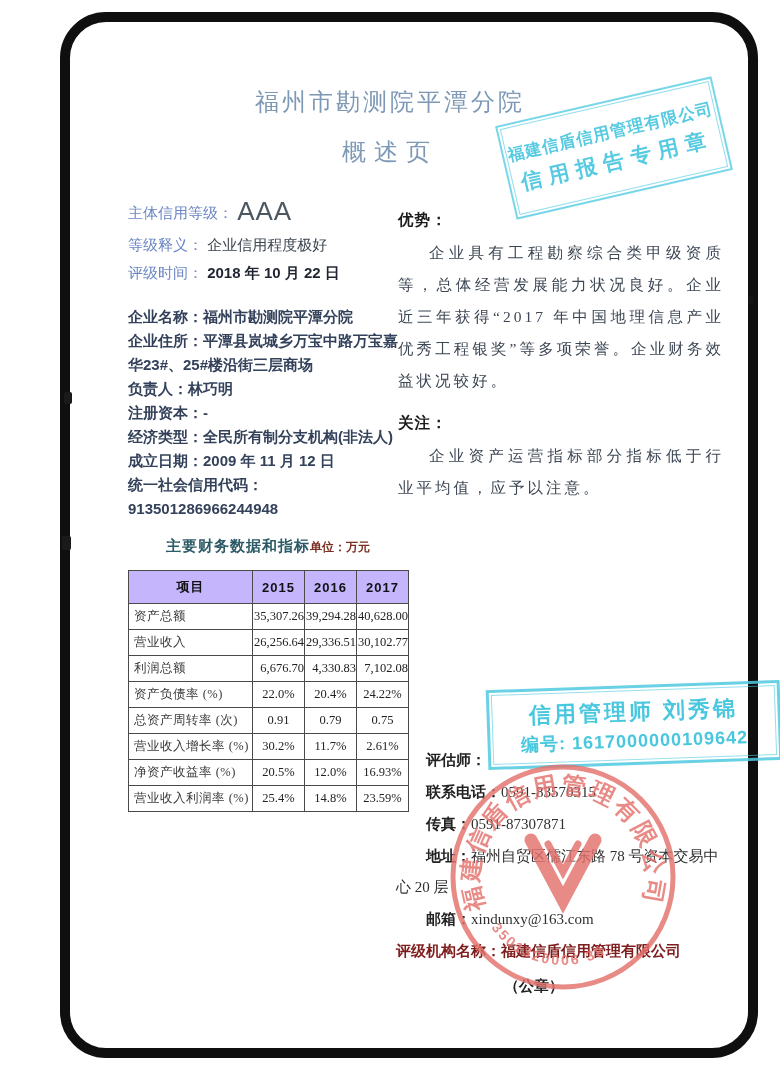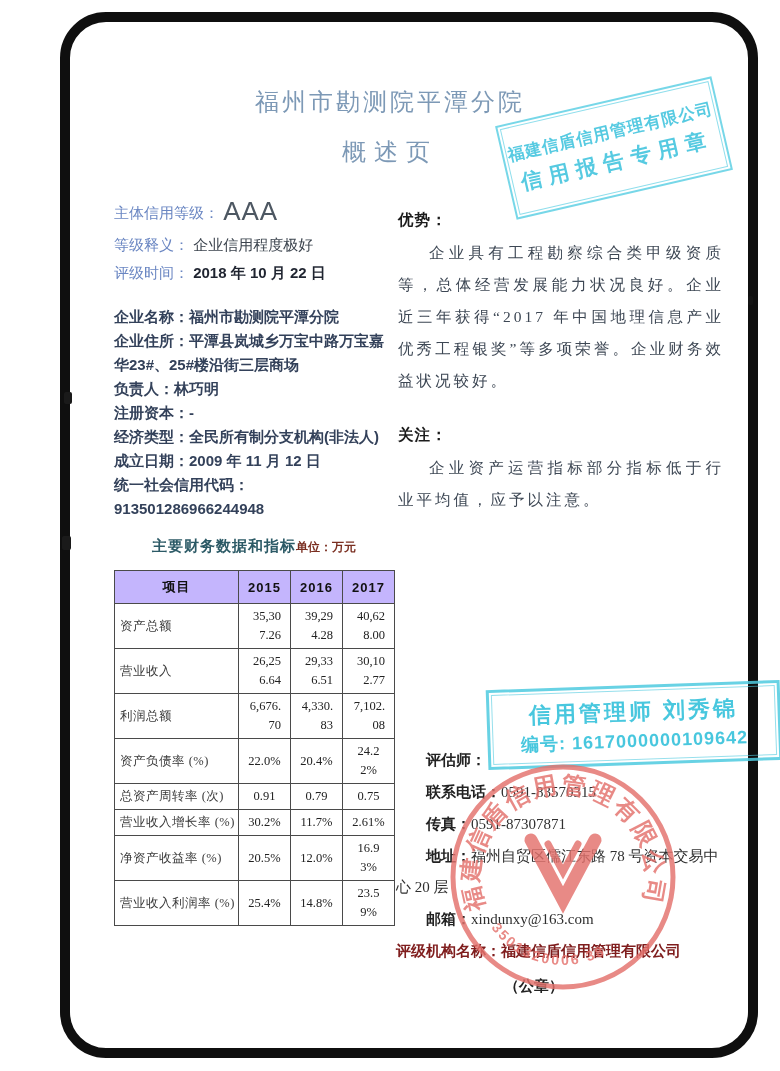--- a/index.html
+++ b/index.html
@@ -7,51 +7,51 @@
        font-family:"Liberation Serif","DejaVu Serif",serif;color:#333;}
   .frame{position:absolute;left:60px;top:12px;width:698px;height:1046px;
          border:10px solid #0f0f0f;border-radius:46px;box-sizing:border-box;pointer-events:none;}
   .artifact{position:absolute;background:#1a1a1a;border-radius:2px;}
   .titles{position:absolute;left:0;top:86px;width:780px;text-align:center;
           color:#7d99b6;font-family:"Liberation Sans","DejaVu Sans",sans-serif;}
   .title1{font-size:24px;letter-spacing:3px;}
   .title2{font-size:24px;letter-spacing:8px;margin-top:18px;}
 
   
-  .left-col{position:absolute;left:114px;top:196px;width:280px;}
+  .left-col{position:absolute;left:128px;top:196px;width:280px;}
   .rating-line{font-size:15px;margin-bottom:9px;white-space:nowrap;
                font-family:"Liberation Sans","DejaVu Sans",sans-serif;}
   .rl-label{color:#6a86c2;}
   .grade-val{font-size:26px;color:#4d5762;letter-spacing:1px;vertical-align:-2px;}
   .meaning-val{color:#3c444e;}
   .date-val{color:#1f2430;font-weight:600;}
 
   .company{margin-top:22px;}
   .field-c{font-size:15px;line-height:24px;font-weight:700;color:#33415a;
            font-family:"Liberation Sans","DejaVu Sans",sans-serif;}
   .fin-head{margin-top:16px;display:flex;justify-content:center;align-items:baseline;}
   .fin-title{font-size:15px;font-weight:700;color:#2c5a66;letter-spacing:1px;
              font-family:"Liberation Sans","DejaVu Sans",sans-serif;}
   .fin-unit{font-size:12px;color:#7a2e20;font-weight:700;}
   table.fin{border-collapse:collapse;margin-top:14px;width:280px;table-layout:fixed;}
   table.fin th,table.fin td{border:1.5px solid #4a4a4a;}
   table.fin th{background:#c4b5fd;font-size:13px;height:30px;color:#111;
                font-family:"Liberation Sans","DejaVu Sans",sans-serif;letter-spacing:1px;}
   col.c-item{width:124px;} col.c-year{width:52px;}
   td.lbl{font-size:12.5px;color:#3a3a3a;padding:3px 2px 3px 5px;white-space:nowrap;letter-spacing:0.5px;}
-  td.num{font-size:12.5px;line-height:19px;padding:3px 9px;color:#222;word-break:break-all;}
+  td.num{font-size:12.5px;line-height:19px;padding:3px 0;color:#222;word-break:break-all;}
   td.num.rt{text-align:right;} td.num.ct{text-align:center;}
 
   
   .right-col{position:absolute;left:398px;top:196px;width:326px;}
   .op-head{font-size:15.5px;font-weight:700;color:#1c1c1c;
            font-family:"Liberation Sans","DejaVu Sans",sans-serif;letter-spacing:1px;}
   .op-text{font-size:15.5px;color:#3d4754;line-height:32px;letter-spacing:3px;
            text-align:justify;text-indent:2em;margin:6px 0 14px 0;}
-  .op-block.adv{margin-top:14px;} .op-block.att{margin-top:28px;}
+  .op-block.adv{margin-top:14px;} .op-block.att{margin-top:16px;}
 
   .contact{position:absolute;left:396px;top:744px;width:334px;}
   .field-k{font-size:15px;line-height:31px;text-indent:2em;color:#222;}
   .field-k .flabel{font-weight:700;font-family:"Liberation Sans","DejaVu Sans",sans-serif;}
   .field-k .fvalue{font-family:"Liberation Serif","DejaVu Serif",serif;color:#2f2f2f;}
   .agency{font-size:15px;line-height:31px;color:#7f1d1d;font-weight:700;
           font-family:"Liberation Sans","DejaVu Sans",sans-serif;}
   .seal-note{font-size:15px;font-weight:700;margin-top:11px;padding-left:108px;
              font-family:"Liberation Sans","DejaVu Sans",sans-serif;color:#222;}
 

